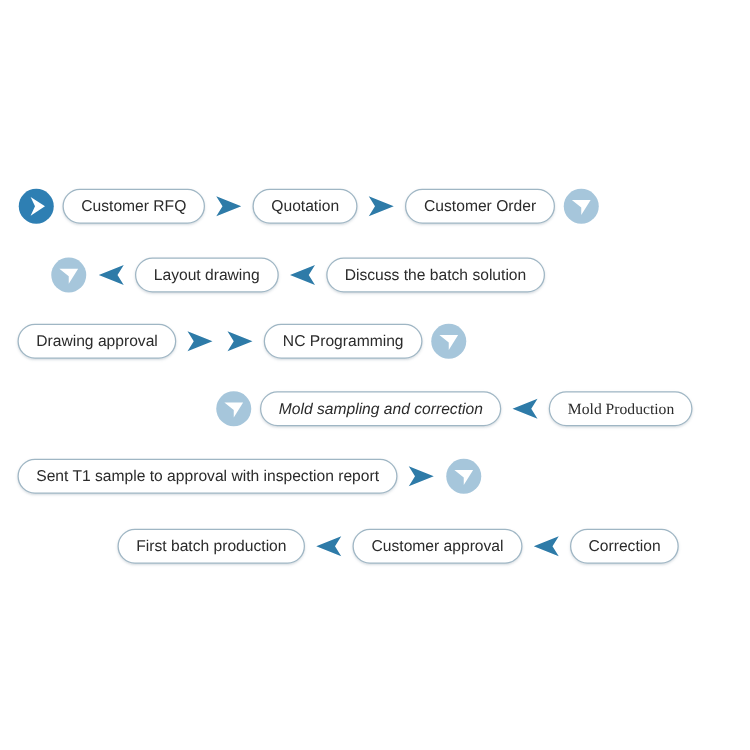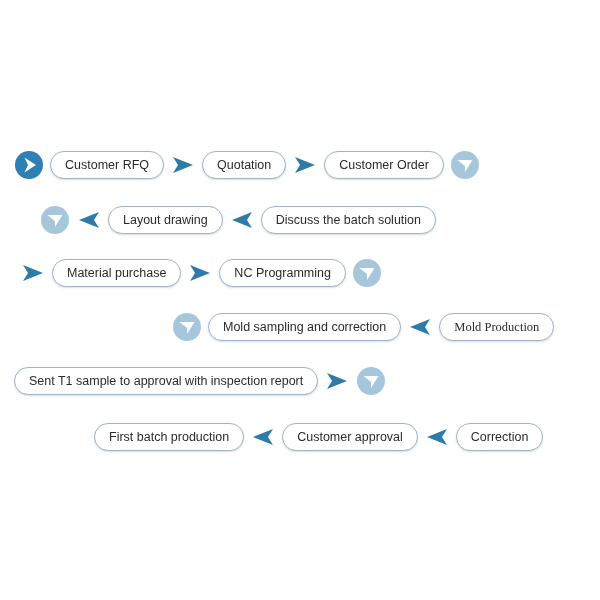--- a/index.html
+++ b/index.html
@@ -89,39 +89,39 @@
       <span class="arrow" style="margin-left: 6px;"><svg viewBox="0 0 26 22" width="26" height="22">
           <path d="M23 3 L3 11 L23 19 L18 11 Z" fill="#2e7ba8"></path>
         </svg></span>
       <div class="node" style="margin-left: 6px;">Layout drawing</div>
       <span class="arrow" style="margin-left: 6px;"><svg viewBox="0 0 26 22" width="26" height="22">
           <path d="M23 3 L3 11 L23 19 L18 11 Z" fill="#2e7ba8"></path>
         </svg></span>
       <div class="node" style="margin-left: 6px;">Discuss the batch solution</div>
     </div>
     <div class="row" style="top: 256px; padding-left: 2px;">
+      <div class="node">Drawing approval</div>
       <span class="arrow" style="margin-left: 6px;"><svg viewBox="0 0 26 22" width="26" height="22">
           <path d="M3 3 L23 11 L3 19 L8 11 Z" fill="#2e7ba8"></path>
         </svg></span>
-      <div class="node" style="margin-left: 6px;">Material purchase</div>
       <span class="arrow" style="margin-left: 6px;"><svg viewBox="0 0 26 22" width="26" height="22">
           <path d="M3 3 L23 11 L3 19 L8 11 Z" fill="#2e7ba8"></path>
         </svg></span>
       <div class="node" style="margin-left: 6px;">NC Programming</div>
       <span class="circle" style="margin-left: 6px;"><svg viewBox="0 0 30 30" width="30" height="30">
           <circle cx="15" cy="15" r="14" fill="#a6c6db"></circle>
           <path d="M7.5 10 L22.5 10 L15 22 L15 16 Z" fill="#ffffff"></path>
         </svg></span>
     </div>
     <div class="row" style="top: 310px; padding-left: 160px;">
       <span class="circle"><svg viewBox="0 0 30 30" width="30" height="30">
           <circle cx="15" cy="15" r="14" fill="#a6c6db"></circle>
           <path d="M7.5 10 L22.5 10 L15 22 L15 16 Z" fill="#ffffff"></path>
         </svg></span>
-      <div class="node" style="margin-left: 6px;">Mold sampling and correction</div>
+      <div class="node" style="margin-left: 6px; font-style: italic;">Mold sampling and correction</div>
       <span class="arrow" style="margin-left: 6px;"><svg viewBox="0 0 26 22" width="26" height="22">
           <path d="M23 3 L3 11 L23 19 L18 11 Z" fill="#2e7ba8"></path>
         </svg></span>
       <div class="node" style="margin-left: 6px; font-family: Liberation Serif, serif;">Mold Production</div>
     </div>
     <div class="row" style="top: 364px; padding-left: 2px;">
       <div class="node">Sent T1 sample to approval with inspection report</div>
       <span class="arrow" style="margin-left: 6px;"><svg viewBox="0 0 26 22" width="26" height="22">
           <path d="M3 3 L23 11 L3 19 L8 11 Z" fill="#2e7ba8"></path>
         </svg></span>

